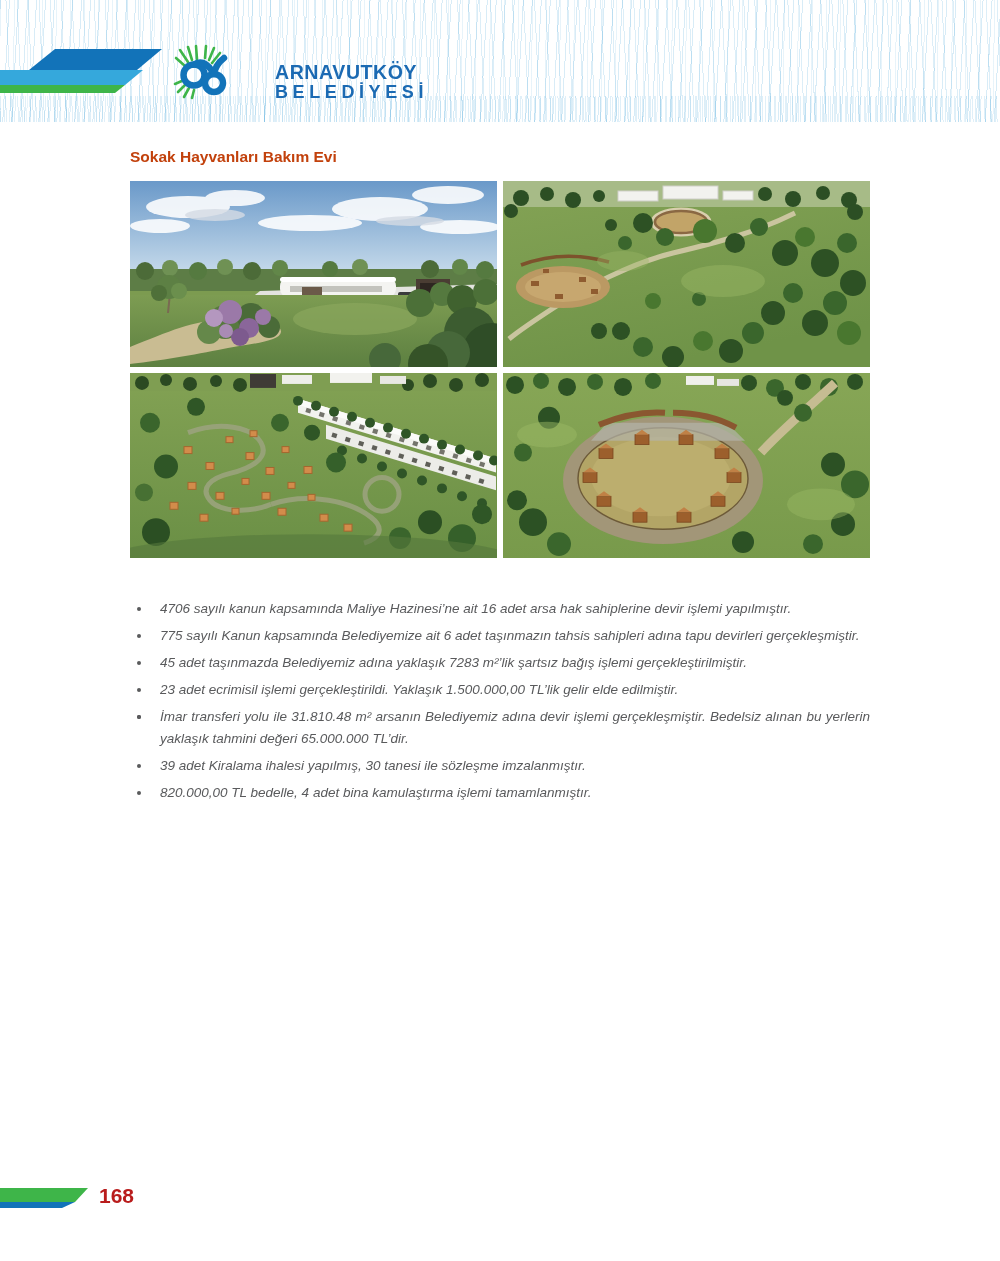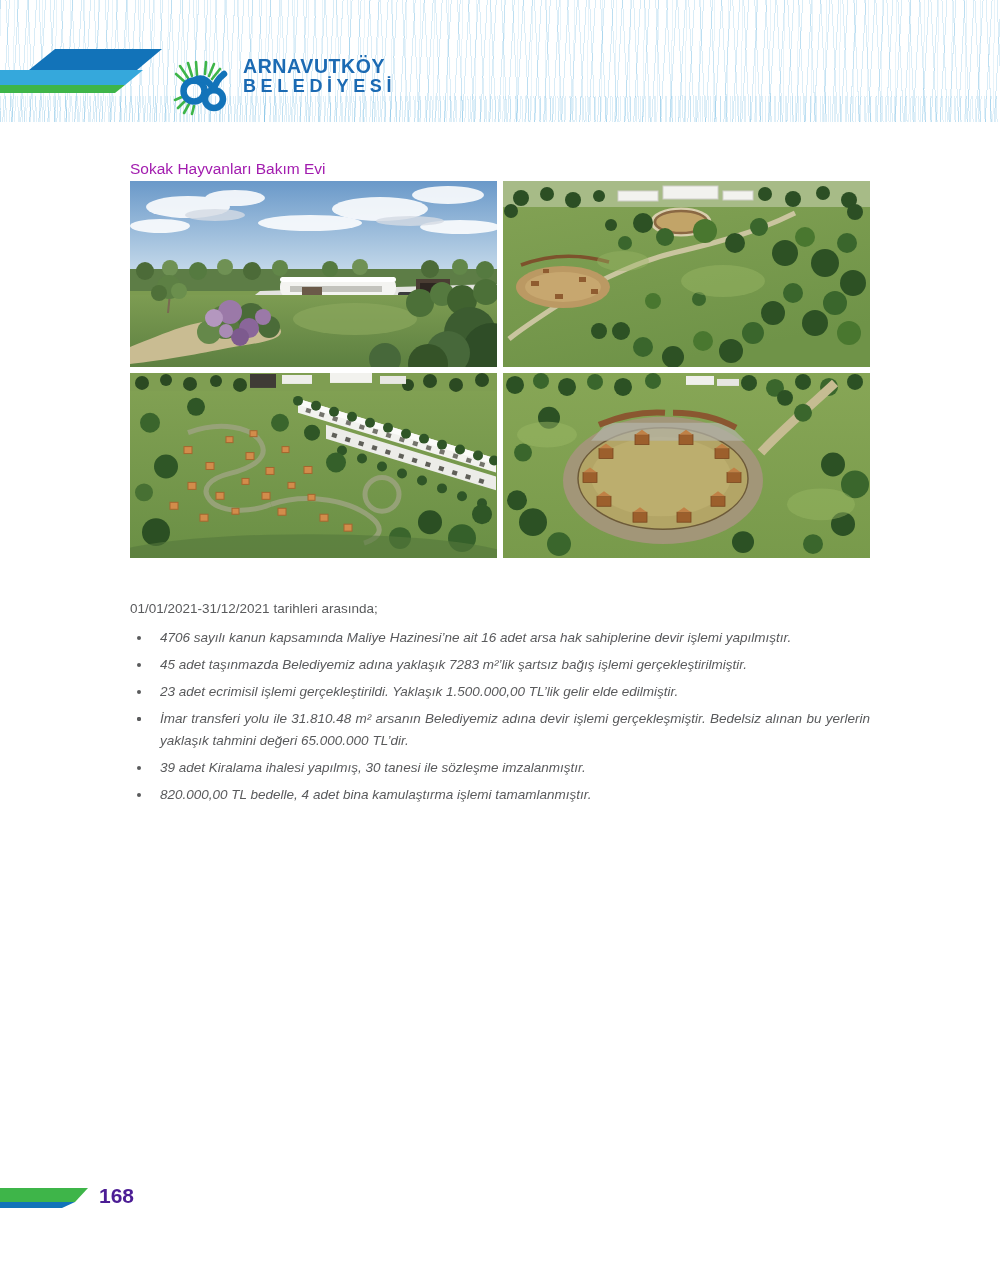--- a/index.html
+++ b/index.html
@@ -23,47 +23,47 @@
   }
   
   .stripe{position:absolute;}
   .stripe.dark{left:0;top:49px;width:170px;height:21px;background:#1273b9;
     clip-path:polygon(55px 0,162px 0,137px 21px,29px 21px);}
   .stripe.light{left:0;top:70px;width:150px;height:15px;background:#35a8dc;
     clip-path:polygon(0 0,143px 0,125px 15px,0 15px);}
   .stripe.green{left:0;top:85px;width:130px;height:8px;background:#3eb549;
     clip-path:polygon(0 0,125px 0,115px 8px,0 8px);}
   
-  .logo{position:absolute;left:172px;top:56px;display:flex;align-items:flex-start;}
+  .logo{position:absolute;left:172px;top:40px;display:flex;align-items:flex-end;gap:32px;}
   .logo svg{display:block;}
   .logo-text{margin-left:9px;color:#1b6ab3;}
   .logo-line1{font-size:19.5px;font-weight:700;letter-spacing:.6px;line-height:21px;}
   .logo-line2{font-size:18px;font-weight:700;letter-spacing:4.6px;line-height:19px;}
   
-  .doc-title{position:absolute;left:130px;top:160px;font-size:15.5px;font-weight:400;color:#a21caf;}
+  .doc-title{position:absolute;left:130px;top:148px;font-size:15.5px;font-weight:700;color:#c2410c;}
   
   .image-grid{
     position:absolute;left:130px;top:181px;width:740px;height:377px;
     display:grid;grid-template-columns:367px 367px;grid-template-rows:186px 185px;gap:6px;
   }
   .render{position:relative;overflow:hidden;background:#7c9b50;}
   .render svg{display:block;width:100%;height:100%;}
   
   .content{position:absolute;left:130px;top:598px;width:740px;color:#595a5c;
     font-size:13.5px;line-height:22px;}
   .intro{margin:0 0 7px 0;}
   ul.bullets{list-style:none;margin:0;padding:0;}
   ul.bullets li{position:relative;padding-left:30px;margin-bottom:5px;text-align:justify;font-style:italic;}
   ul.bullets li .dot{position:absolute;left:7px;top:9px;width:4px;height:4px;border-radius:50%;background:#595a5c;}
   
   .footer-green{position:absolute;left:0;top:1188px;width:95px;height:14px;background:#3eb549;
     clip-path:polygon(0 0,88px 0,75px 14px,0 14px);}
   .footer-blue{position:absolute;left:0;top:1202px;width:80px;height:6px;background:#1273b9;
     clip-path:polygon(0 0,75px 0,62px 6px,0 6px);}
-  .page-number{position:absolute;left:99px;top:1184px;font-size:21px;font-weight:700;color:#4c1d95;}
+  .page-number{position:absolute;left:99px;top:1184px;font-size:21px;font-weight:700;color:#b91c1c;}
 </style>
 </head>
 <body>
 
 <div class="page">
 
   <div class="header-pattern"></div>
   <div class="header-pattern-dense"></div>
   <div class="stripe dark"></div>
   <div class="stripe light"></div>
@@ -431,23 +431,23 @@
           <circle cx="282" cy="25" r="8" fill="#2c5124"></circle>
             <circle cx="240" cy="170" r="11" fill="#2c5124"></circle>
         </g>
         <ellipse cx="44" cy="62" rx="30" ry="13" fill="#9ab763" opacity="0.5"></ellipse>
         <ellipse cx="318" cy="132" rx="34" ry="16" fill="#9ab763" opacity="0.45"></ellipse>
       </svg>
     </div>
   </div>
 
   <div class="content">
-    <p class="intro">01/01/2021-31/12/2021 tarihleri arasında;</p>
     <ul class="bullets">
       <li><span class="dot"></span><span>4706 sayılı kanun kapsamında Maliye Hazinesi’ne ait 16 adet arsa hak sahiplerine devir işlemi yapılmıştır.</span></li>
+      <li><span class="dot"></span><span>775 sayılı Kanun kapsamında Belediyemize ait 6 adet taşınmazın tahsis sahipleri adına tapu devirleri gerçekleşmiştir.</span></li>
       <li><span class="dot"></span><span>45 adet taşınmazda Belediyemiz adına yaklaşık 7283 m²’lik şartsız bağış işlemi gerçekleştirilmiştir.</span></li>
       <li><span class="dot"></span><span>23 adet ecrimisil işlemi gerçekleştirildi. Yaklaşık 1.500.000,00 TL’lik gelir elde edilmiştir.</span></li>
       <li><span class="dot"></span></li>
       <li><span class="dot"></span><span>İmar transferi yolu ile 31.810.48 m² arsanın Belediyemiz adına devir işlemi gerçekleşmiştir. Bedelsiz alınan bu yerlerin yaklaşık tahmini değeri 65.000.000 TL’dir.</span></li>
       <li><span class="dot"></span><span>39 adet Kiralama ihalesi yapılmış, 30 tanesi ile sözleşme imzalanmıştır.</span></li>
       <li><span class="dot"></span><span>820.000,00 TL bedelle, 4 adet bina kamulaştırma işlemi tamamlanmıştır.</span></li>
     </ul>
   </div>
 
   <div class="footer-green"></div>

